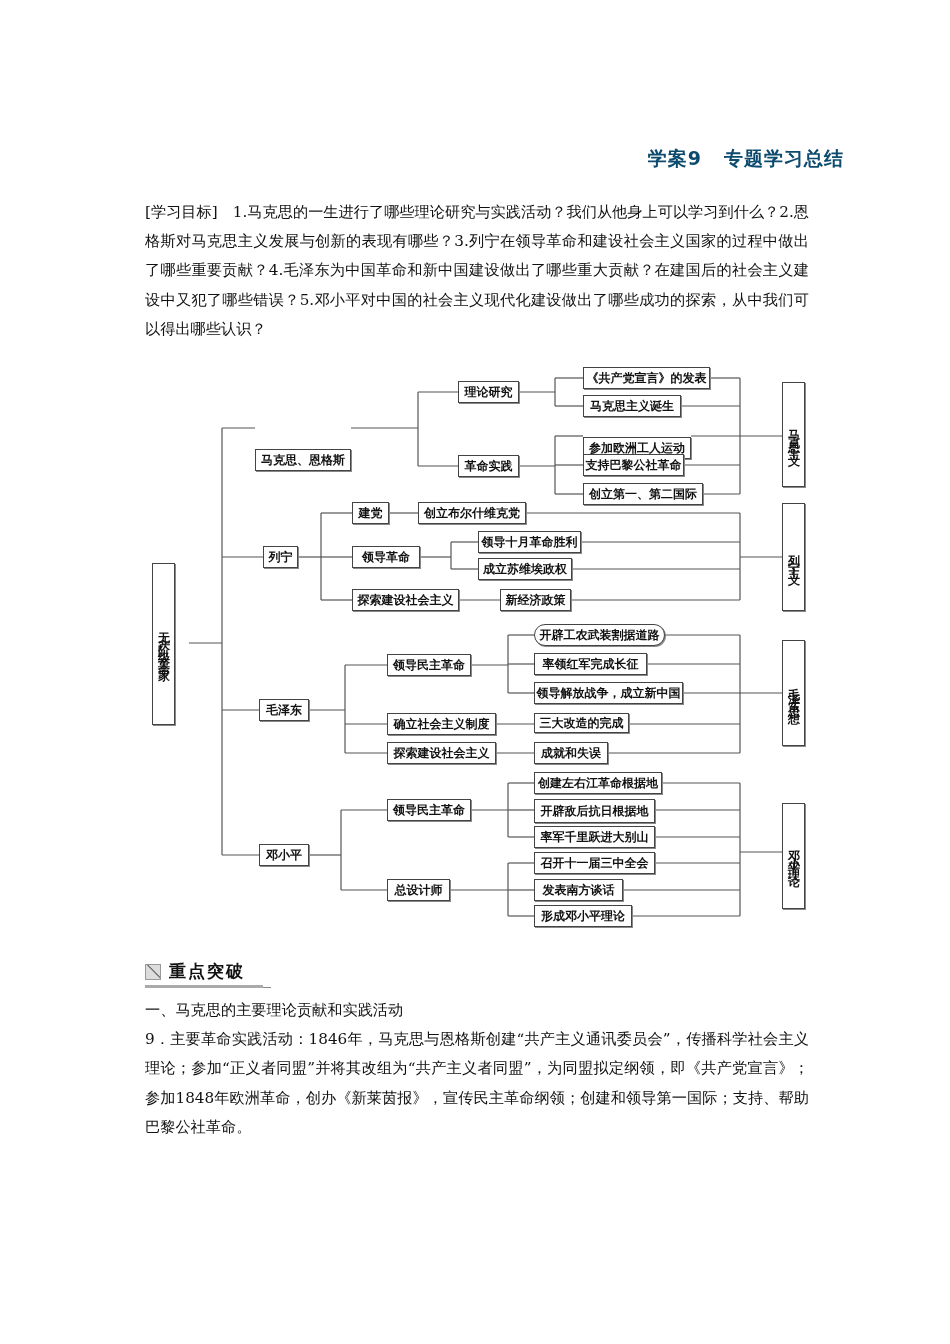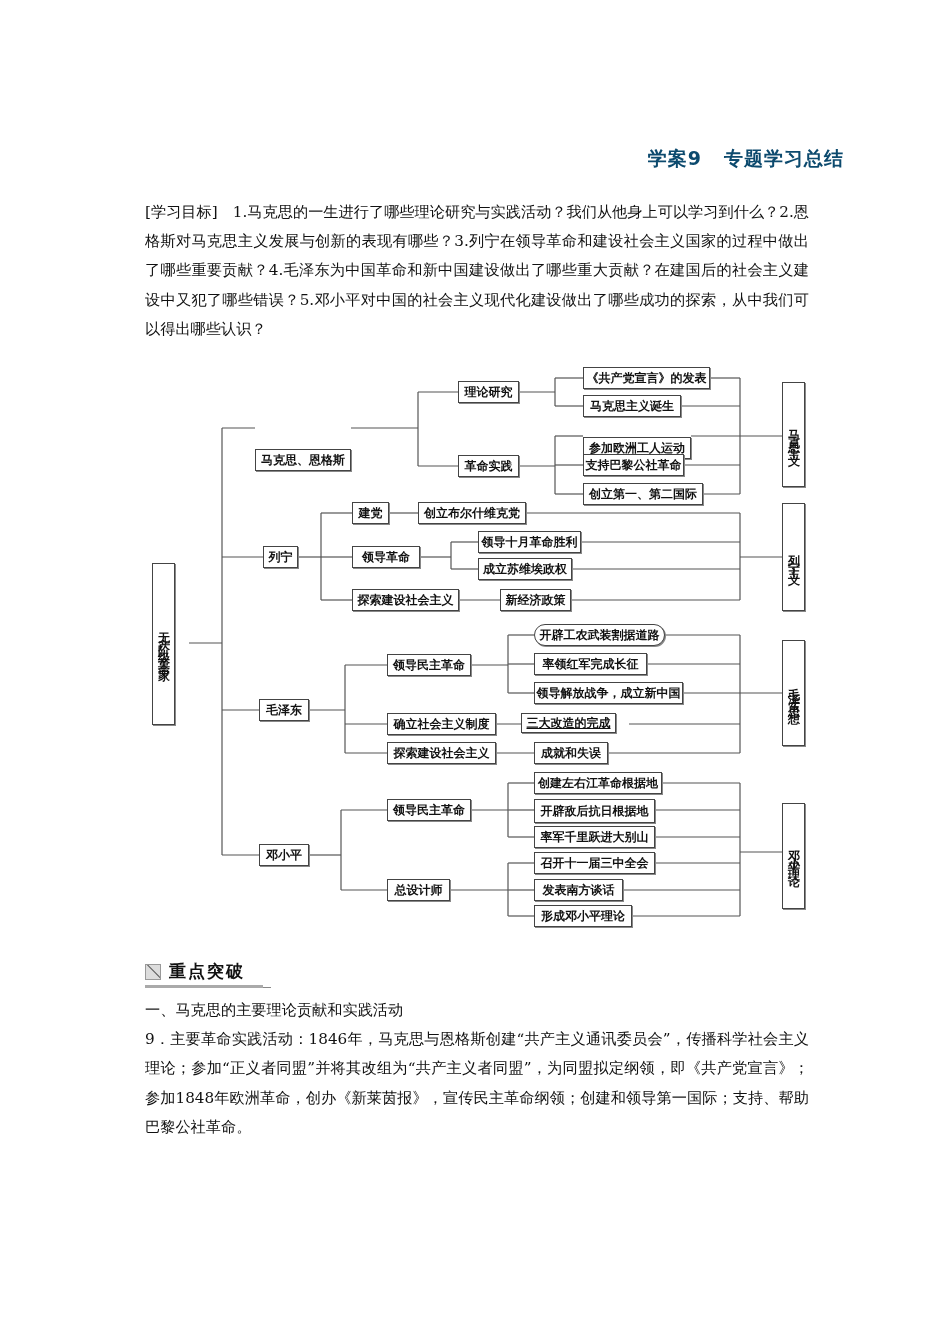--- a/index.html
+++ b/index.html
@@ -156,21 +156,21 @@
   <div class="box" style="left:500px;top:589px;width:71px;height:22px;">新经济政策</div>
   <div class="vbox" style="left:782px;top:503px;width:23px;height:108px;">列宁主义</div>
 
   <div class="box" style="left:259px;top:699px;width:50px;height:22px;">毛泽东</div>
   <div class="box" style="left:387px;top:654px;width:84px;height:22px;">领导民主革命</div>
   <div class="box" style="left:387px;top:713px;width:109px;height:22px;text-align:center;">确立社会主义制度</div>
   <div class="box" style="left:387px;top:742px;width:109px;height:22px;">探索建设社会主义</div>
   <div class="box" style="left:534px;top:624px;width:131px;height:22px;border-radius:11px;">开辟工农武装割据道路</div>
   <div class="box" style="left:534px;top:653px;width:113px;height:22px;">率领红军完成长征</div>
   <div class="box" style="left:534px;top:682px;width:149px;height:22px;">领导解放战争，成立新中国</div>
-  <div class="box" style="left:521px;top:713px;width:95px;height:20px;text-decoration:underline;">三大改造的完成</div>
+  <div class="box" style="left:534px;top:713px;width:95px;height:20px;">三大改造的完成</div>
   <div class="box" style="left:534px;top:742px;width:74px;height:22px;">成就和失误</div>
   <div class="vbox" style="left:782px;top:640px;width:23px;height:106px;">毛泽东思想</div>
 
   <div class="box" style="left:259px;top:844px;width:50px;height:22px;">邓小平</div>
   <div class="box" style="left:387px;top:799px;width:84px;height:22px;">领导民主革命</div>
   <div class="box" style="left:387px;top:879px;width:63px;height:22px;">总设计师</div>
   <div class="box" style="left:534px;top:772px;width:128px;height:22px;">创建左右江革命根据地</div>
   <div class="box" style="left:534px;top:799px;width:121px;height:24px;">开辟敌后抗日根据地</div>
   <div class="box" style="left:534px;top:826px;width:121px;height:22px;">率军千里跃进大别山</div>
   <div class="box" style="left:534px;top:852px;width:121px;height:22px;">召开十一届三中全会</div>

